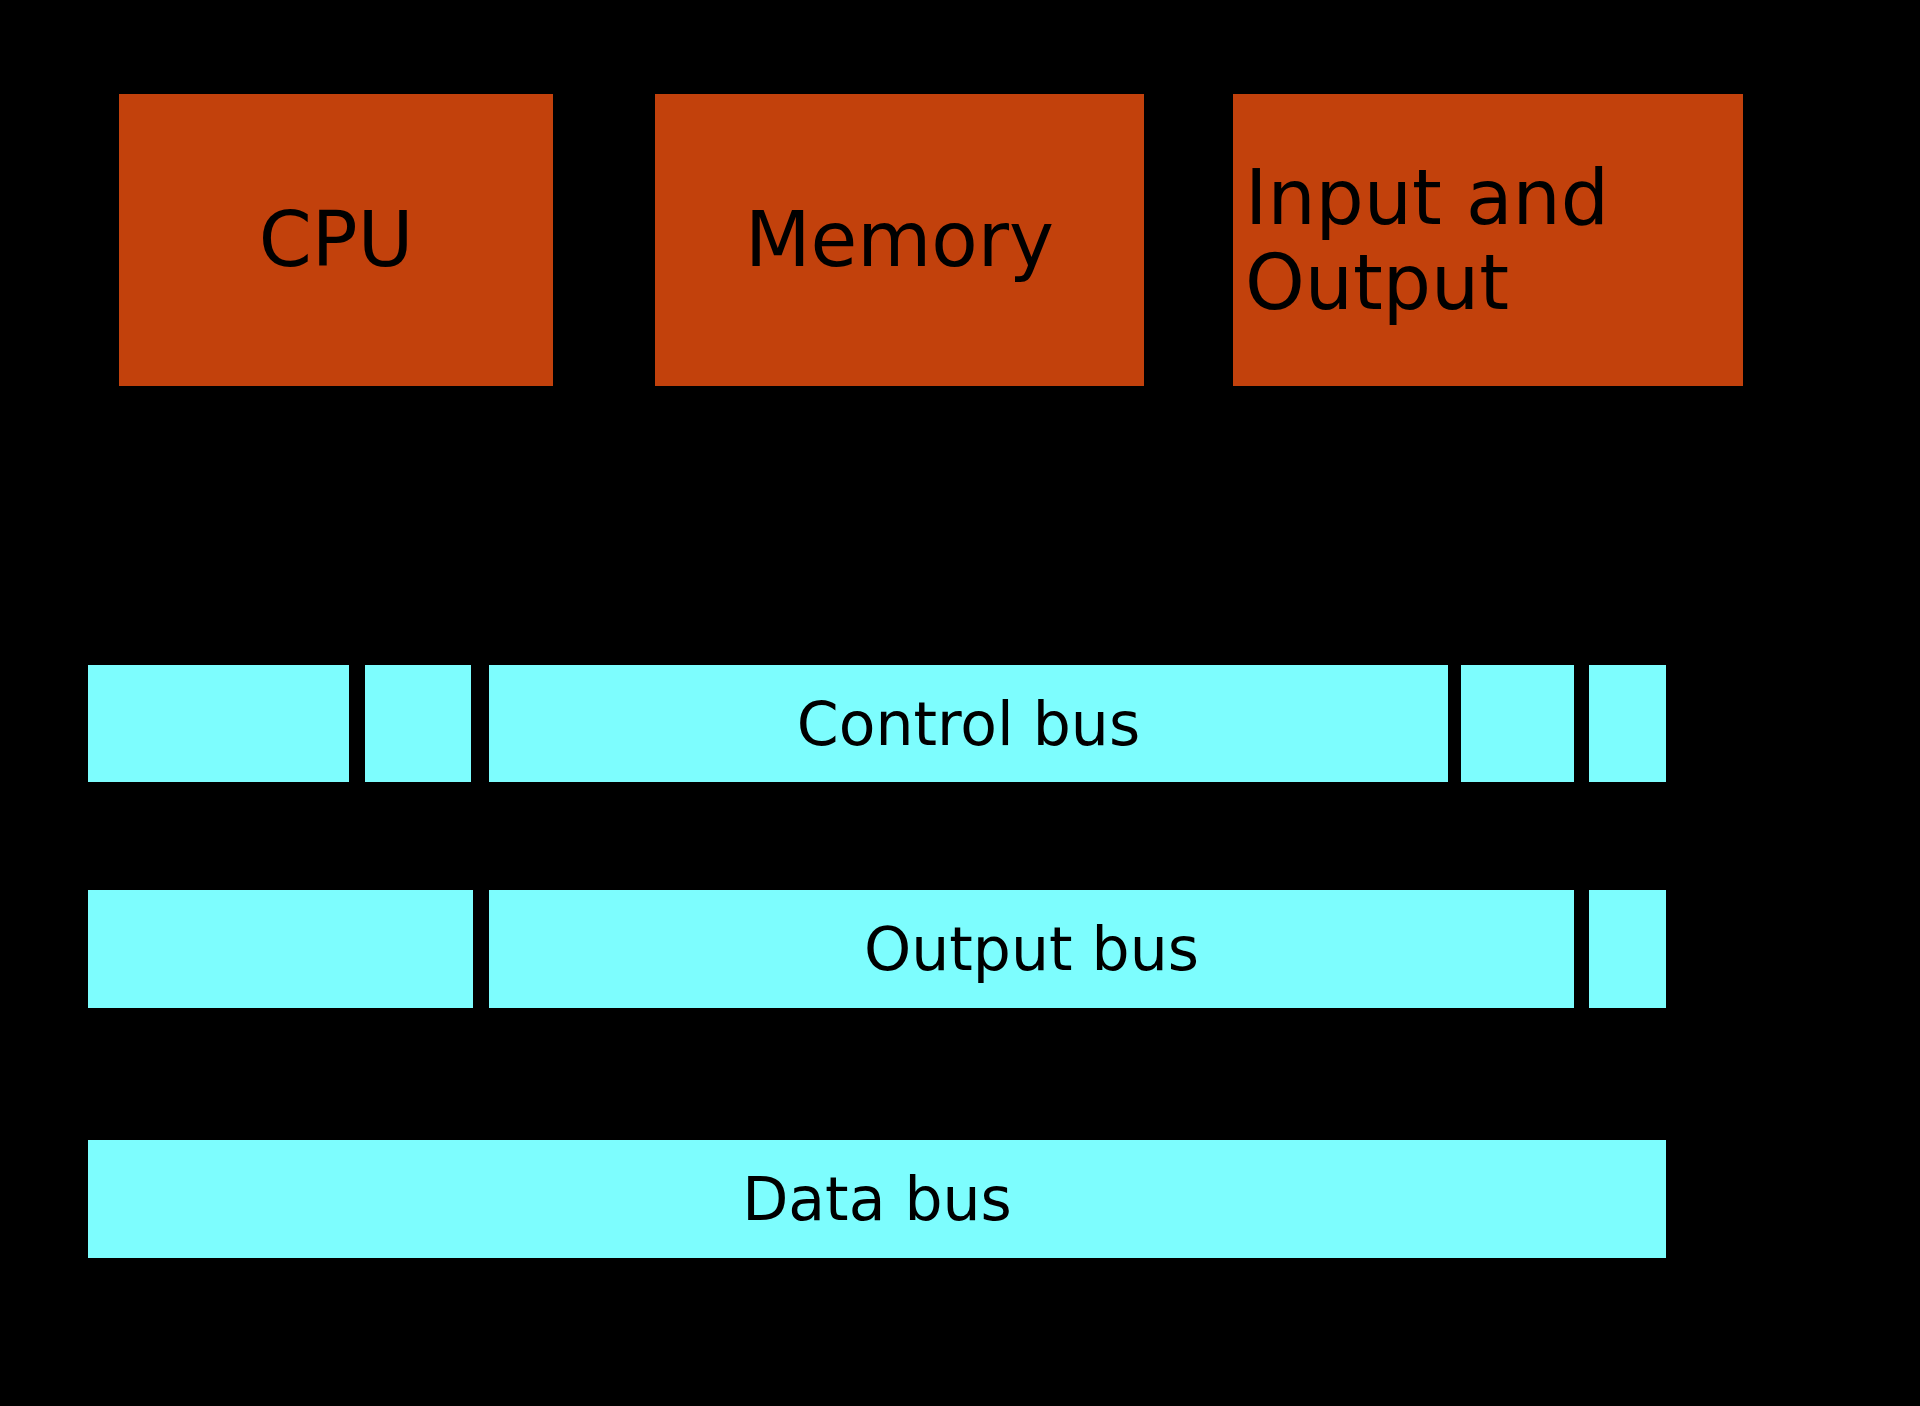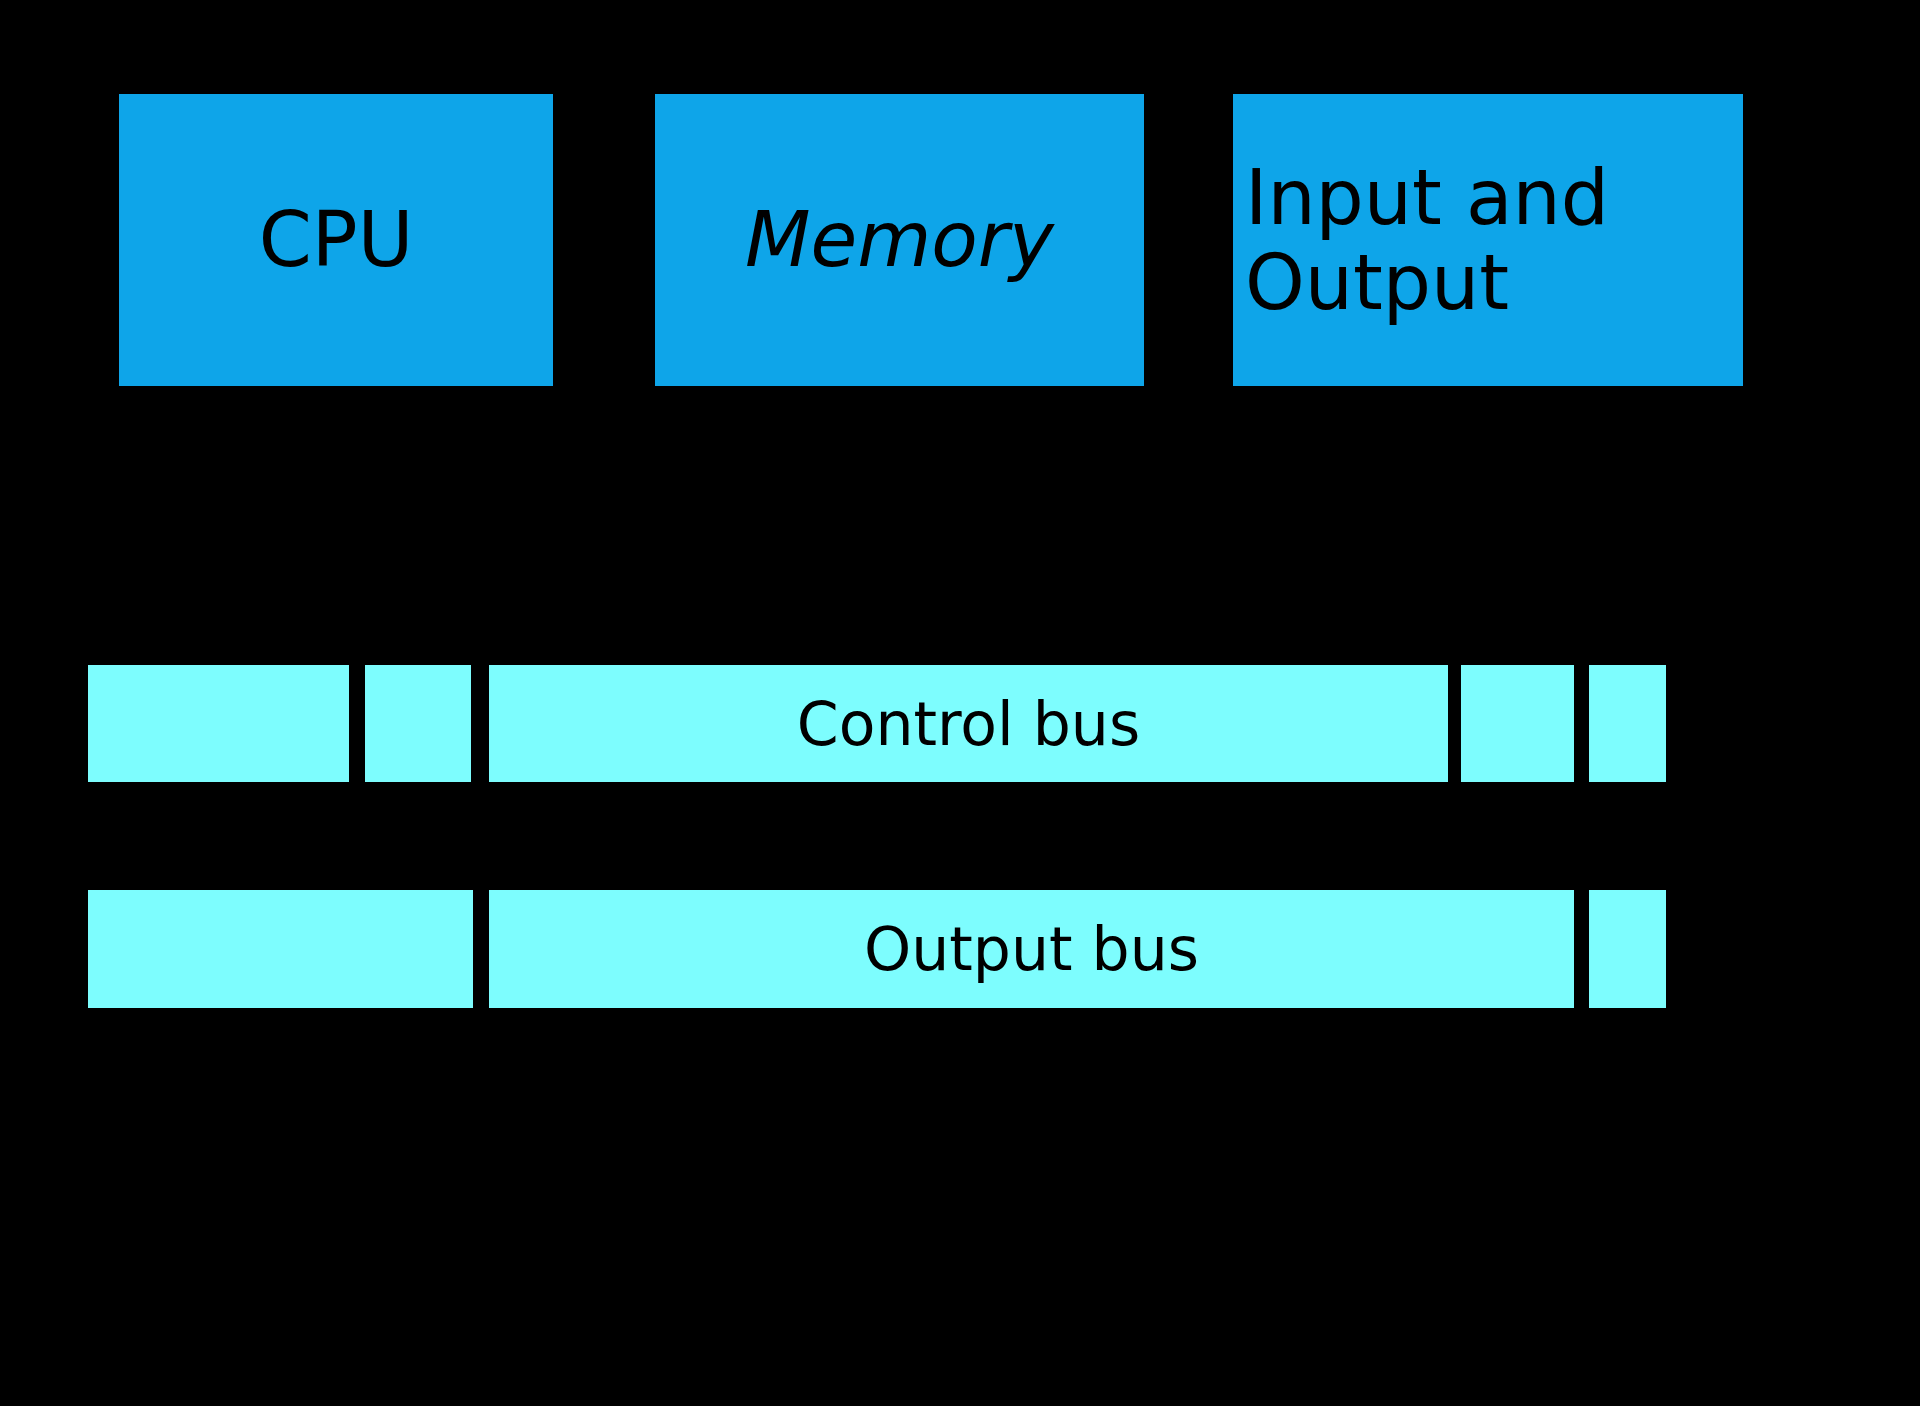--- a/index.html
+++ b/index.html
@@ -14,37 +14,37 @@
   #stage {
     position: relative;
     width: 1920px;
     height: 1406px;
     background: #000000;
     overflow: hidden;
   }
   
   .component-box {
     position: absolute;
-    background: #0ea5e9;
+    background: #c2410c;
     display: flex;
     align-items: center;
     justify-content: center;
     box-sizing: border-box;
   }
   .component-label {
     color: #000000;
     font-family: "DejaVu Sans", sans-serif;
     font-size: 76px;
     line-height: 1.12;
     text-align: center;
     white-space: pre-line;
     letter-spacing: 0px;
   }
   #box-cpu     { left: 119px; top: 94px;  width: 434px; height: 292px; }
-  #box-memory  { left: 655px; top: 94px;  width: 489px; height: 292px; font-style: italic; }
+  #box-memory  { left: 655px; top: 94px;  width: 489px; height: 292px; }
   #box-io      { left: 1233px; top: 94px; width: 510px; height: 292px; }
 
   #box-io .component-label {
     text-align: left;
     width: 100%;
     padding-left: 12px;
     box-sizing: border-box;
   }
 
   
@@ -103,14 +103,18 @@
     <div class="bus-label" style="left:489px;width:959px;">Control bus</div>
   </div>
 
   <div class="bus-row" id="bus-address">
     <div class="bus-seg" style="left:88px;width:385px;"></div>
     <div class="bus-seg" style="left:489px;width:1085px;"></div>
     <div class="bus-seg" style="left:1589px;width:77px;"></div>
     <div class="bus-label" style="left:489px;width:1085px;">Output bus</div>
   </div>
 
+  <div class="bus-row" id="bus-data">
+    <div class="bus-seg" style="left:88px;width:1578px;"></div>
+    <div class="bus-label" style="left:88px;width:1578px;">Data bus</div>
+  </div>
 
 </div>
 
 </body></html>

